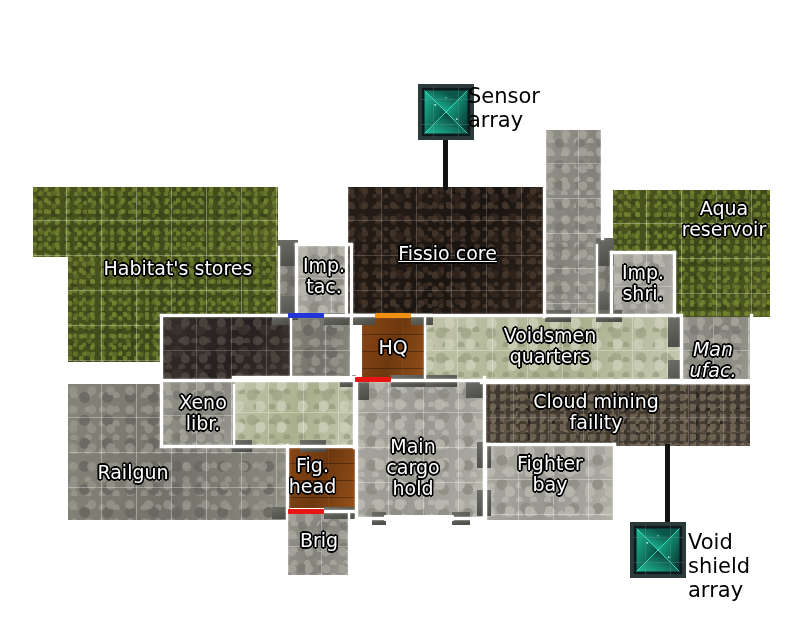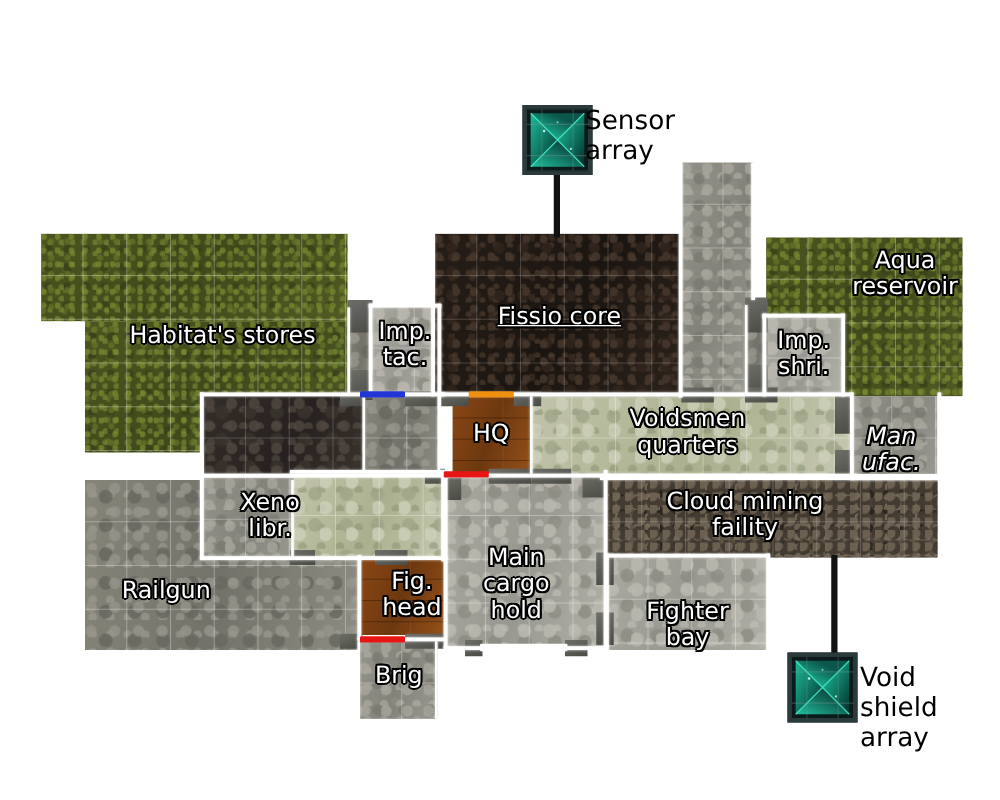--- a/index.html
+++ b/index.html
@@ -357,31 +357,31 @@
   <div class="lbl" style="left:385px;top:243px;width:125px;text-decoration:underline;">Fissio core</div>
   <div class="lbl" style="left:614px;top:262px;width:58px;">Imp.
 shri.</div>
   <div class="lbl" style="left:660px;top:198px;width:128px;">Aqua
 reservoir</div>
   <div class="lbl" style="left:363px;top:337px;width:60px;">HQ</div>
   <div class="lbl" style="left:480px;top:325px;width:140px;">Voidsmen
 quarters</div>
   <div class="lbl" style="left:683px;top:339px;width:60px;font-style:italic;">Man
 ufac.</div>
-  <div class="lbl" style="left:180px;top:392px;width:72px;">Xeno
+  <div class="lbl" style="left:167px;top:392px;width:72px;">Xeno
 libr.</div>
   <div class="lbl" style="left:78px;top:462px;width:110px;">Railgun</div>
   <div class="lbl" style="left:496px;top:391px;width:200px;">Cloud mining
 faility</div>
-  <div class="lbl" style="left:296px;top:455px;width:67px;">Fig.
+  <div class="lbl" style="left:279px;top:455px;width:67px;">Fig.
 head</div>
   <div class="lbl" style="left:358px;top:420px;width:110px;margin-top:16px;">Main
 cargo
 hold</div>
-  <div class="lbl" style="left:488px;top:453px;width:124px;margin-top:26px;">Fighter
+  <div class="lbl" style="left:488px;top:453px;width:124px;">Fighter
 bay</div>
   <div class="lbl" style="left:288px;top:530px;width:62px;">Brig</div>
 
   <div class="array-pole" style="left:443px;top:138px;width:5px;height:52px;"></div>
   <div class="crystal" style="left:418px;top:84px;">
     <div class="inner">
       <svg viewBox="0 0 56 56" preserveAspectRatio="none" aria-hidden="true">
         <defs>
           <linearGradient id="cg1" x1="0" y1="0" x2="1" y2="1">
             <stop offset="0%" stop-color="#1fd9b0"></stop>

